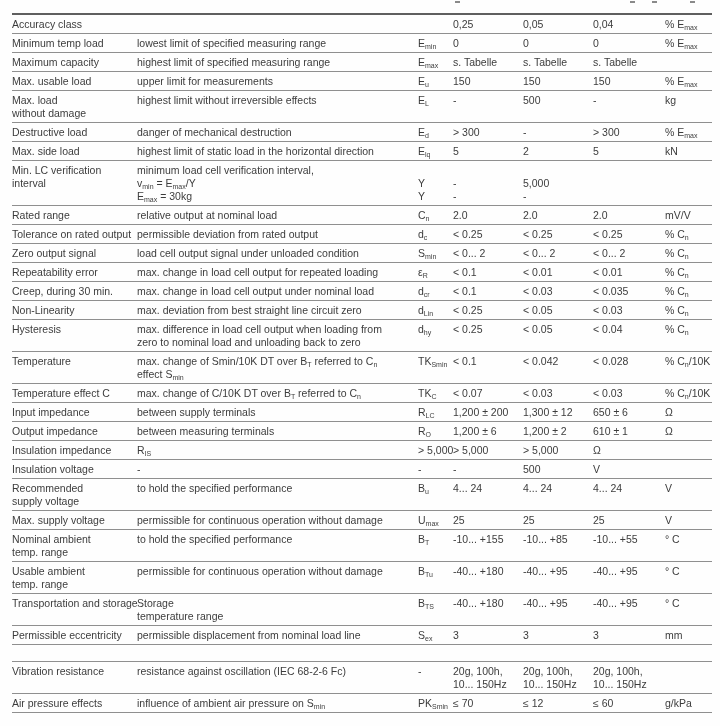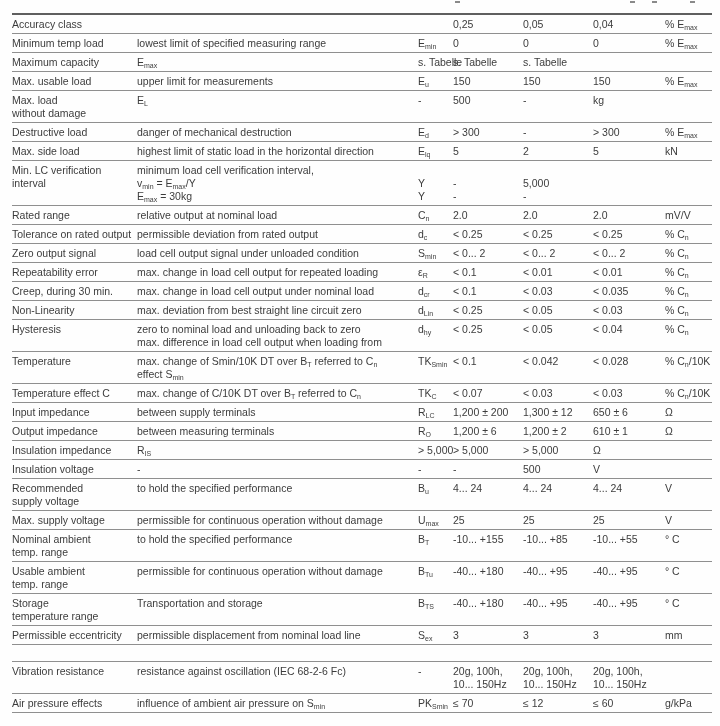--- a/index.html
+++ b/index.html
@@ -78,20 +78,23 @@
         </div>
         <div class="cell">
           <div class="cl">% E<sub>max</sub></div>
         </div>
       </div>
       <div class="row">
         <div class="cell">
           <div class="cl">Maximum capacity</div>
         </div>
         <div class="cell">
+          <div class="cl">highest limit of specified measuring range</div>
+        </div>
+        <div class="cell">
           <div class="cl">E<sub>max</sub></div>
         </div>
         <div class="cell">
           <div class="cl">s. Tabelle</div>
         </div>
         <div class="cell">
           <div class="cl">s. Tabelle</div>
         </div>
         <div class="cell">
           <div class="cl">s. Tabelle</div>
@@ -120,20 +123,23 @@
           <div class="cl">150</div>
         </div>
         <div class="cell">
           <div class="cl">% E<sub>max</sub></div>
         </div>
       </div>
       <div class="row">
         <div class="cell">
           <div class="cl">Max. load</div>
           <div class="cl">without damage</div>
+        </div>
+        <div class="cell">
+          <div class="cl">highest limit without irreversible effects</div>
         </div>
         <div class="cell">
           <div class="cl">E<sub>L</sub></div>
         </div>
         <div class="cell">
           <div class="cl">-</div>
         </div>
         <div class="cell">
           <div class="cl">500</div>
         </div>
@@ -355,22 +361,22 @@
         </div>
         <div class="cell">
           <div class="cl">% C<sub>n</sub></div>
         </div>
       </div>
       <div class="row">
         <div class="cell">
           <div class="cl">Hysteresis</div>
         </div>
         <div class="cell">
+          <div class="cl">max. difference in load cell output when loading from</div>
           <div class="cl">zero to nominal load and unloading back to zero</div>
-          <div class="cl">max. difference in load cell output when loading from</div>
         </div>
         <div class="cell">
           <div class="cl">d<sub>hy</sub></div>
         </div>
         <div class="cell">
           <div class="cl">&lt; 0.25</div>
         </div>
         <div class="cell">
           <div class="cl">&lt; 0.05</div>
         </div>
@@ -604,25 +610,25 @@
         </div>
         <div class="cell">
           <div class="cl">-40... +95</div>
         </div>
         <div class="cell">
           <div class="cl">° C</div>
         </div>
       </div>
       <div class="row">
         <div class="cell">
+          <div class="cl">Transportation and storage</div>
+        </div>
+        <div class="cell">
           <div class="cl">Storage</div>
           <div class="cl">temperature range</div>
-        </div>
-        <div class="cell">
-          <div class="cl">Transportation and storage</div>
         </div>
         <div class="cell">
           <div class="cl">B<sub>TS</sub></div>
         </div>
         <div class="cell">
           <div class="cl">-40... +180</div>
         </div>
         <div class="cell">
           <div class="cl">-40... +95</div>
         </div>

